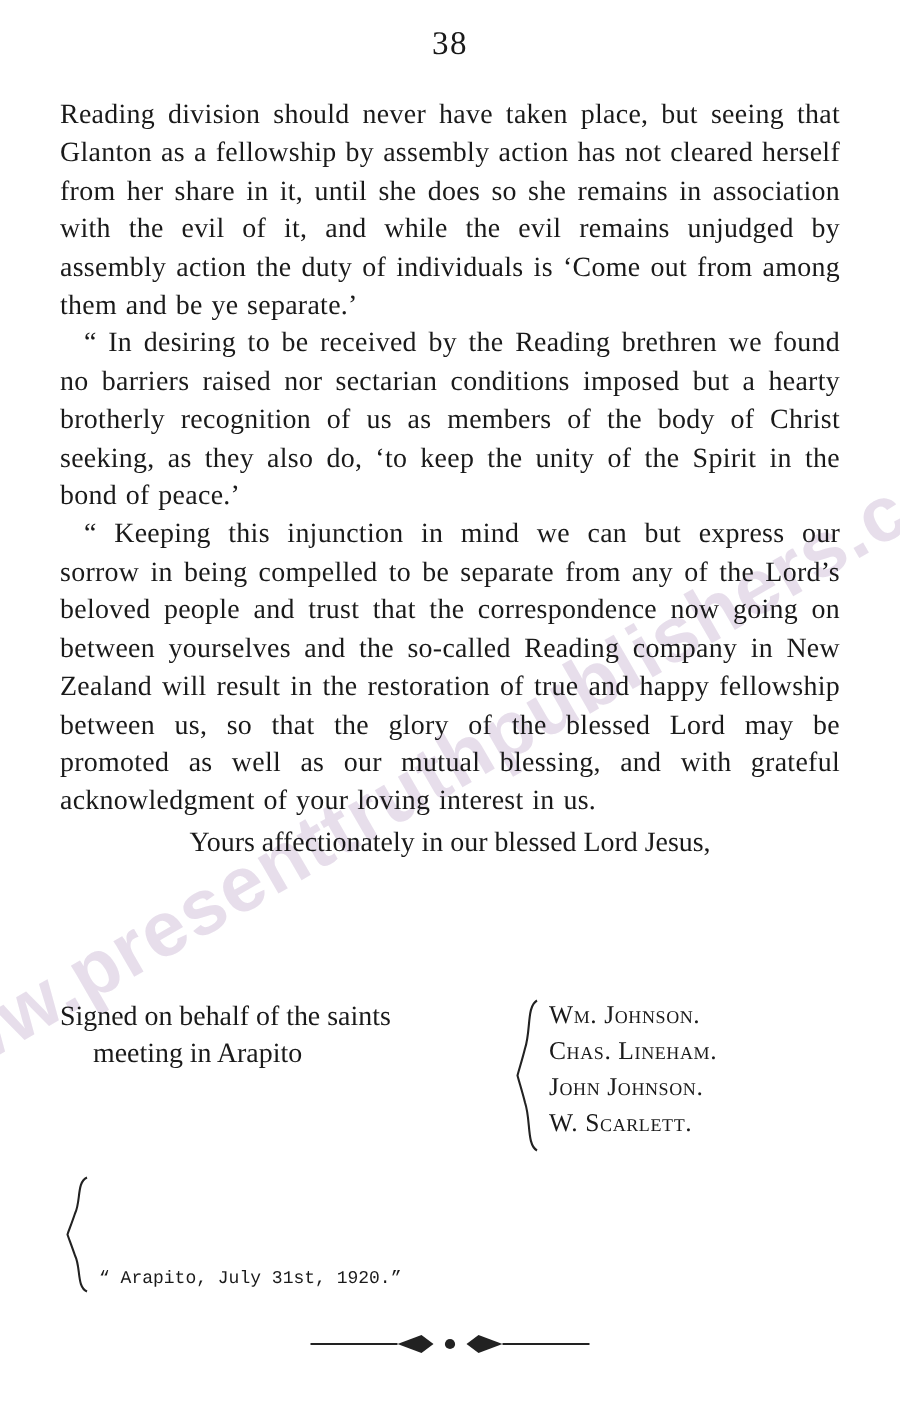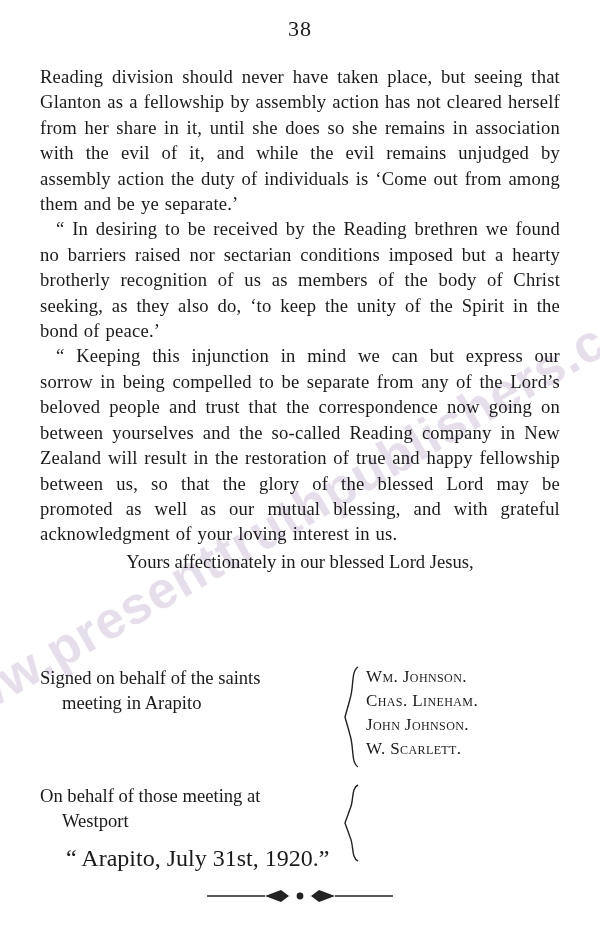--- a/index.html
+++ b/index.html
@@ -128,21 +128,22 @@
     letter-spacing: 0.4px;
   }
   .sig-right div {
     white-space: nowrap;
   }
 
   .date-line {
     position: absolute;
     top: 845px;
     left: 66px;
-    font-size: 24px;
+    font-size: 12px;
+    font-family: Liberation Mono, monospace;
   }
 
   .ornament {
     position: absolute;
     top: 888px;
     left: 0;
     width: 600px;
     display: flex;
     align-items: center;
     justify-content: center;
@@ -181,24 +182,20 @@
         </div>
         <div class="sig-right">
           <div>Wm. Johnson.</div>
           <div>Chas. Lineham.</div>
           <div>John Johnson.</div>
           <div>W. Scarlett.</div>
         </div>
       </div>
 
       <div class="sig-row">
-        <div class="sig-left">
-          <div class="l1">On behalf of those meeting at</div>
-          <div class="l2">Westport</div>
-        </div>
         <div class="brace">
           <svg width="18" height="80" viewBox="0 0 18 80" aria-hidden="true">
             <path d="M14 2 C7 5, 10 18, 6 26 C4 32, 2 37, 1 40 C2 43, 4 48, 6 54 C10 62, 7 75, 14 78" fill="none" stroke="#222" stroke-width="1.4"></path>
           </svg>
         </div>
       </div>
 
     </div>
 
     <div class="date-line">“ Arapito, July 31st, 1920.”</div>

